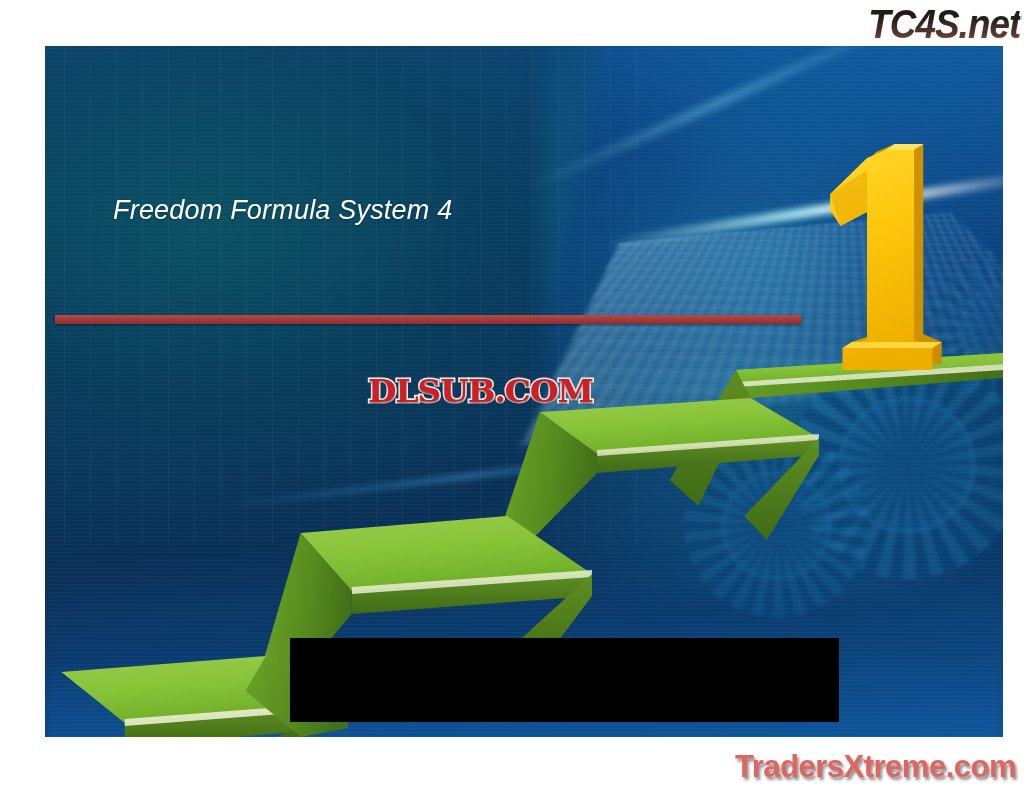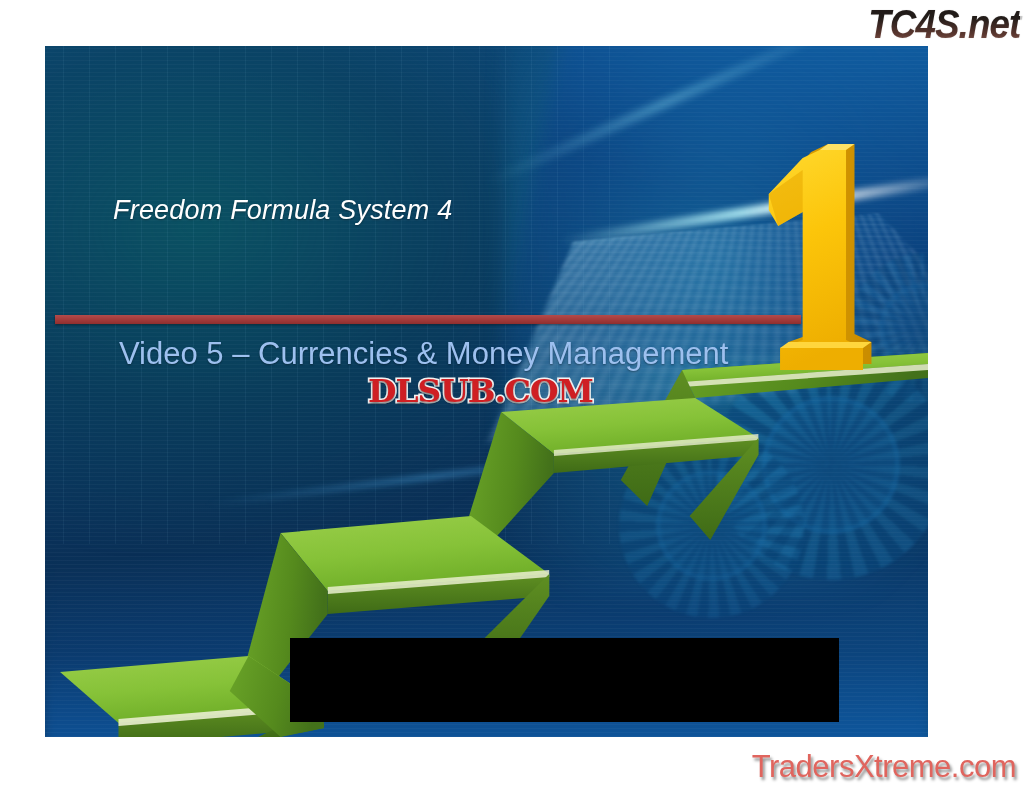--- a/index.html
+++ b/index.html
@@ -21,21 +21,21 @@
     -webkit-background-clip:text; background-clip:text;
     color:transparent;
     text-shadow:0 0 1px rgba(0,0,0,.25);
     white-space:nowrap;
     z-index:40;
   }
 
   
   .slide{
     position:absolute; left:45px; top:46px;
-    width:883px; height:691px;
+    width:958px; height:691px;
     overflow:hidden;
     background:#0d3f6e;
     box-shadow:0 0 0 1px rgba(255,255,255,0.0);
   }
 
   
   .bg-base{
     position:absolute; inset:0;
     background:
       linear-gradient(170deg, #0d4a7c 0%, #0c4273 18%, #0a3763 42%, #0a3057 62%, #0b3b6b 80%, #0d4e86 100%);
@@ -169,21 +169,21 @@
     position:absolute; left:245px; top:592px;
     width:549px; height:84px;
     background:#000000;
     z-index:25;
   }
 
   
   .tx-wm{
     position:absolute; right:8px; bottom:6px;
     font-family:"Liberation Sans", sans-serif;
-    font-size:31px; font-weight:normal;
+    font-size:31px; font-weight:bold;
     letter-spacing:-0.5px;
     color:#e0655e;
     white-space:nowrap;
     -webkit-text-stroke:3px #ffffff;
     paint-order:stroke fill;
     text-shadow:2px 3px 3px rgba(0,0,0,.45);
     z-index:40;
   }
 </style>
 </head>
@@ -282,21 +282,20 @@
         <polygon points="24,52 60,28 60,70 34,84" fill="#e7a800" opacity=".55"></polygon>
       </g>
     </svg>
   </div>
 
   <div class="eyebrow">Freedom Formula System 4</div>
 
 
   <div class="rule"></div>
 
-  <div class="subtitle">Video 5 – Currencies &amp; Money Management</div>
 
   <div class="dlsub">DLSUB.COM</div>
 
   <div class="redaction"></div>
 
 </div>
 
 <div class="tx-wm">TradersXtreme.com</div>
 
 </body></html>

